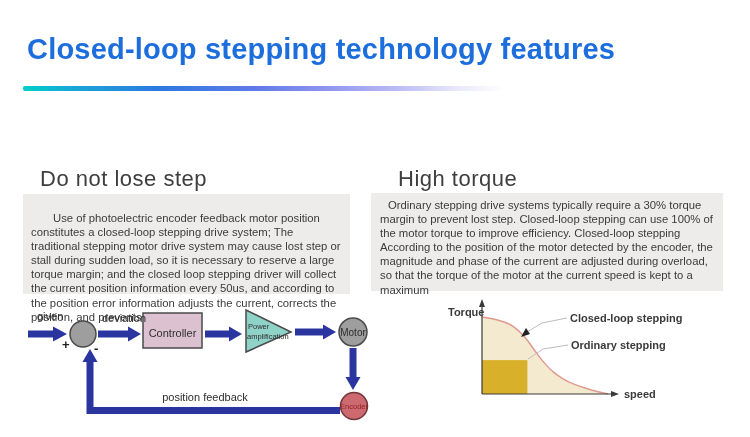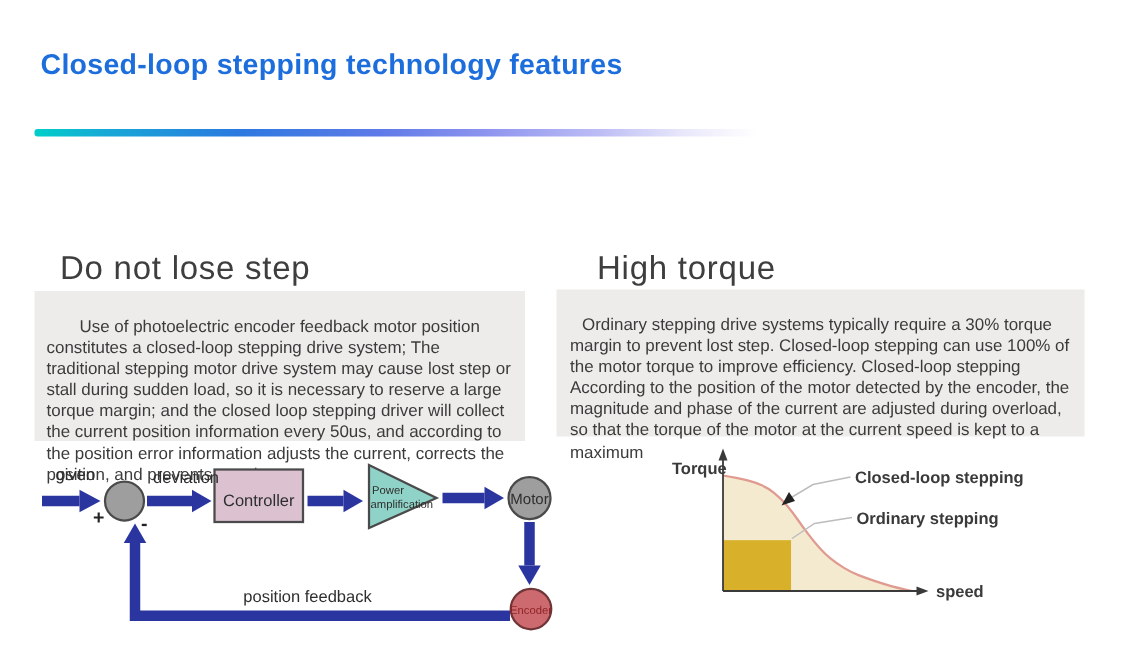--- a/index.html
+++ b/index.html
@@ -1,30 +1,30 @@
 <!DOCTYPE html>
 <html><head>
 <meta charset="utf-8">
 <style>
   html,body{margin:0;padding:0;background:#fff;}
   .stage{position:relative;width:750px;height:437px;background:#ffffff;overflow:hidden;
          font-family:"Liberation Sans",sans-serif;}
-  .title{position:absolute;left:27px;top:33px;font-size:19px;font-weight:600;
+  .title{position:absolute;left:27px;top:33px;font-size:29px;font-weight:600;
          color:#1d6edd;letter-spacing:.2px;white-space:nowrap;text-align:center;}
   .rule{position:absolute;left:23px;top:86px;width:482px;height:5px;border-radius:2px;
         background:linear-gradient(90deg,#00cfc8 0%,#18a8d6 10%,#2b79e0 28%,#5f7ae8 48%,
                    #8c93ee 62%,#bcbcf5 78%,#e9e8fb 90%,#ffffff 100%);}
   .section-heading{position:absolute;font-size:22px;font-weight:400;color:#3e3e3e;
         letter-spacing:.5px;white-space:nowrap;}
   .heading-left{left:40px;top:166px;}
   .heading-right{left:398px;top:166px;text-align:center;}
   .para{position:absolute;background:#edecea;color:#3b3b3b;font-size:11.3px;
         line-height:14.1px;box-sizing:border-box;text-align:left;}
   .para-left{left:23px;top:194px;width:327px;height:100px;padding:17px 8px;text-indent:22px;}
-  .para-right{left:371px;top:193px;width:352px;height:98px;padding:17px 9px;text-indent:8px;}
+  .para-right{left:371px;top:193px;width:352px;height:98px;padding:5px 9px;text-indent:8px;}
   .diagram-svg{position:absolute;left:10px;top:300px;width:390px;height:137px;}
   .chart-svg{position:absolute;left:440px;top:295px;width:265px;height:115px;}
   svg text{font-family:"Liberation Sans",sans-serif;}
 </style>
 </head>
 <body>
 
 <div class="stage">
 
   <div class="title">Closed-loop stepping technology features</div>

